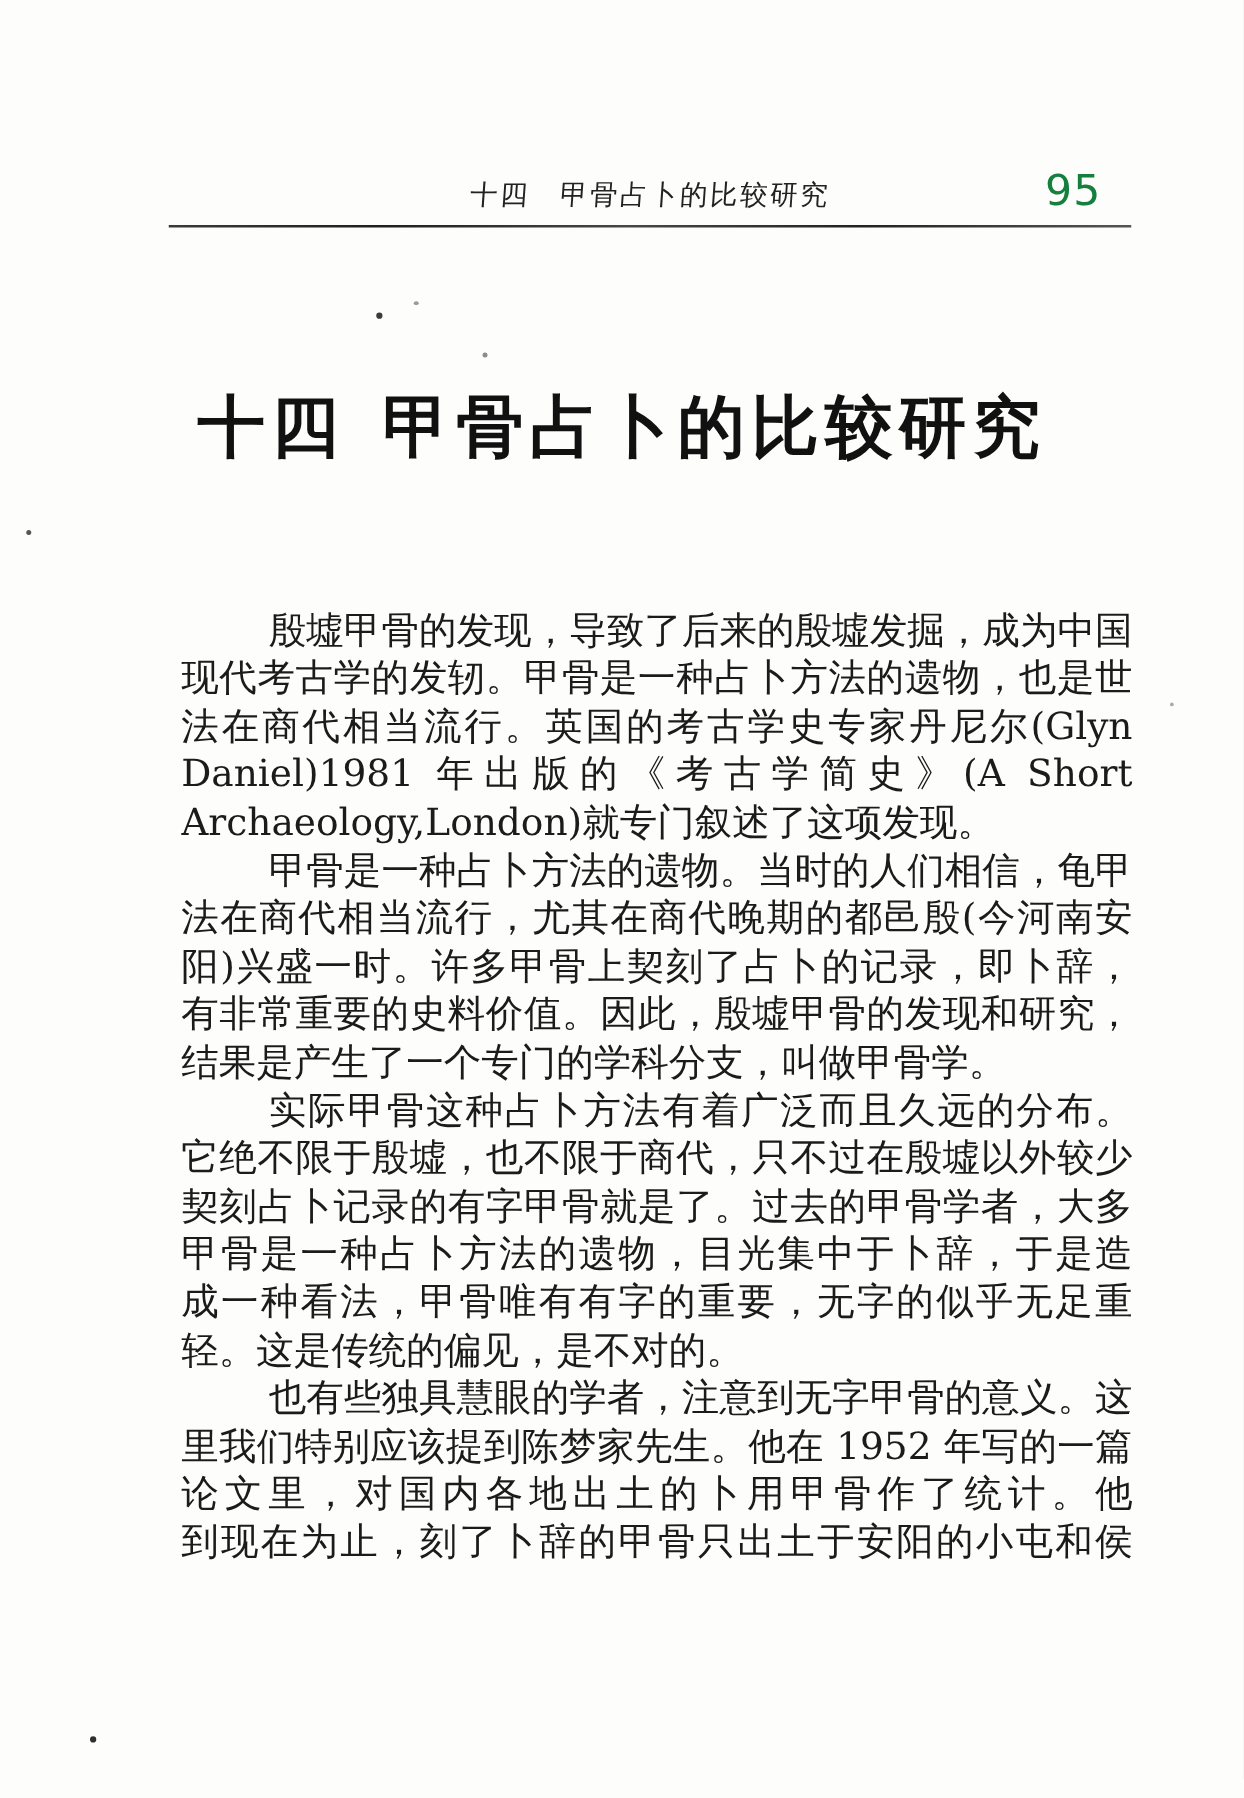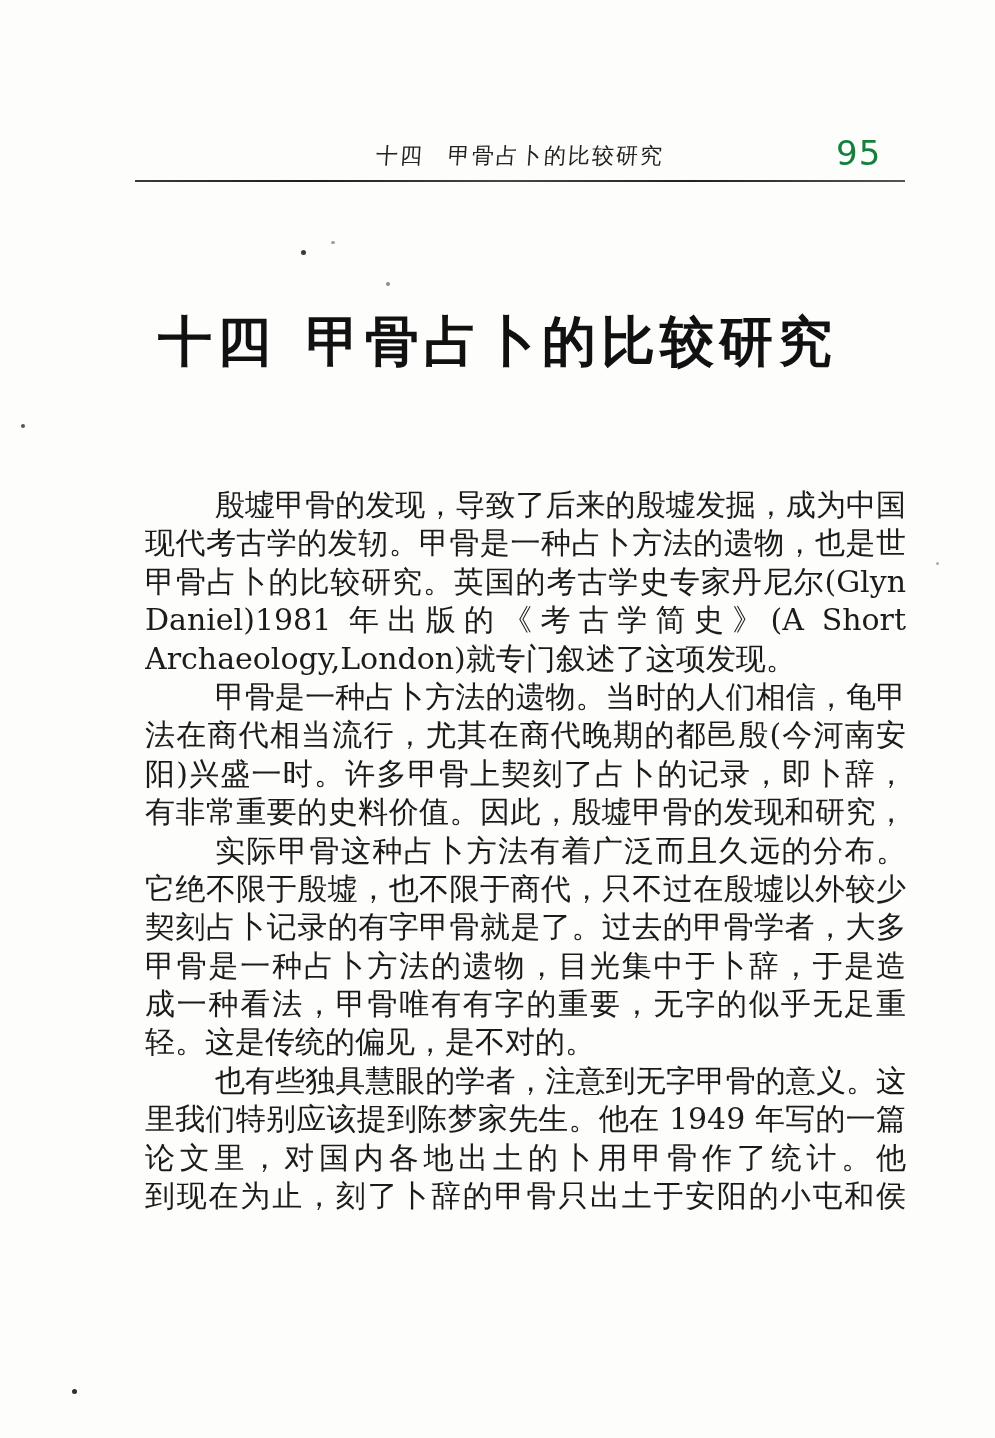--- a/index.html
+++ b/index.html
@@ -83,35 +83,36 @@
   <div class="page-number">95</div>
   <div class="header-rule"></div>
 
   <div class="chapter-title">
     <span>十四</span><span class="title-gap"></span><span>甲骨占卜的比较研究</span>
   </div>
 
   <div class="body-text">
       <div class="line indent fill">殷墟甲骨的发现，导致了后来的殷墟发掘，成为中国</div>
       <div class="line fill">现代考古学的发轫。甲骨是一种占卜方法的遗物，也是世</div>
-      <div class="line fill">甲骨占卜的比较研究。英国的考古学史专家丹尼尔(Glyn</div>
+      <div class="line fill">法在商代相当流行。英国的考古学史专家丹尼尔(Glyn</div>
       <div class="line fill">Daniel)1981 年出版的《考古学简史》(A Short History of</div>
       <div class="line">Archaeology,London)就专门叙述了这项发现。</div>
       <div class="line indent fill">甲骨是一种占卜方法的遗物。当时的人们相信，龟甲</div>
       <div class="line fill">法在商代相当流行，尤其在商代晚期的都邑殷(今河南安</div>
       <div class="line fill">阳)兴盛一时。许多甲骨上契刻了占卜的记录，即卜辞，更</div>
       <div class="line fill">有非常重要的史料价值。因此，殷墟甲骨的发现和研究，</div>
+      <div class="line">结果是产生了一个专门的学科分支，叫做甲骨学。</div>
       <div class="line indent fill">实际甲骨这种占卜方法有着广泛而且久远的分布。</div>
       <div class="line fill">它绝不限于殷墟，也不限于商代，只不过在殷墟以外较少</div>
       <div class="line fill">契刻占卜记录的有字甲骨就是了。过去的甲骨学者，大多</div>
       <div class="line fill">甲骨是一种占卜方法的遗物，目光集中于卜辞，于是造</div>
       <div class="line fill">成一种看法，甲骨唯有有字的重要，无字的似乎无足重</div>
       <div class="line">轻。这是传统的偏见，是不对的。</div>
       <div class="line indent fill">也有些独具慧眼的学者，注意到无字甲骨的意义。这</div>
-      <div class="line fill">里我们特别应该提到陈梦家先生。他在 1949 年写的一篇</div>
+      <div class="line fill">里我们特别应该提到陈梦家先生。他在 1952 年写的一篇</div>
       <div class="line fill">论文里，对国内各地出土的卜用甲骨作了统计。他说：“直</div>
       <div class="line fill">到现在为止，刻了卜辞的甲骨只出土于安阳的小屯和侯</div>
     </div>
 
   <div class="speck s1"></div>
   <div class="speck s2"></div>
   <div class="speck s3"></div>
   <div class="speck s4"></div>
   <div class="speck s5"></div>
   <div class="speck s6"></div>

